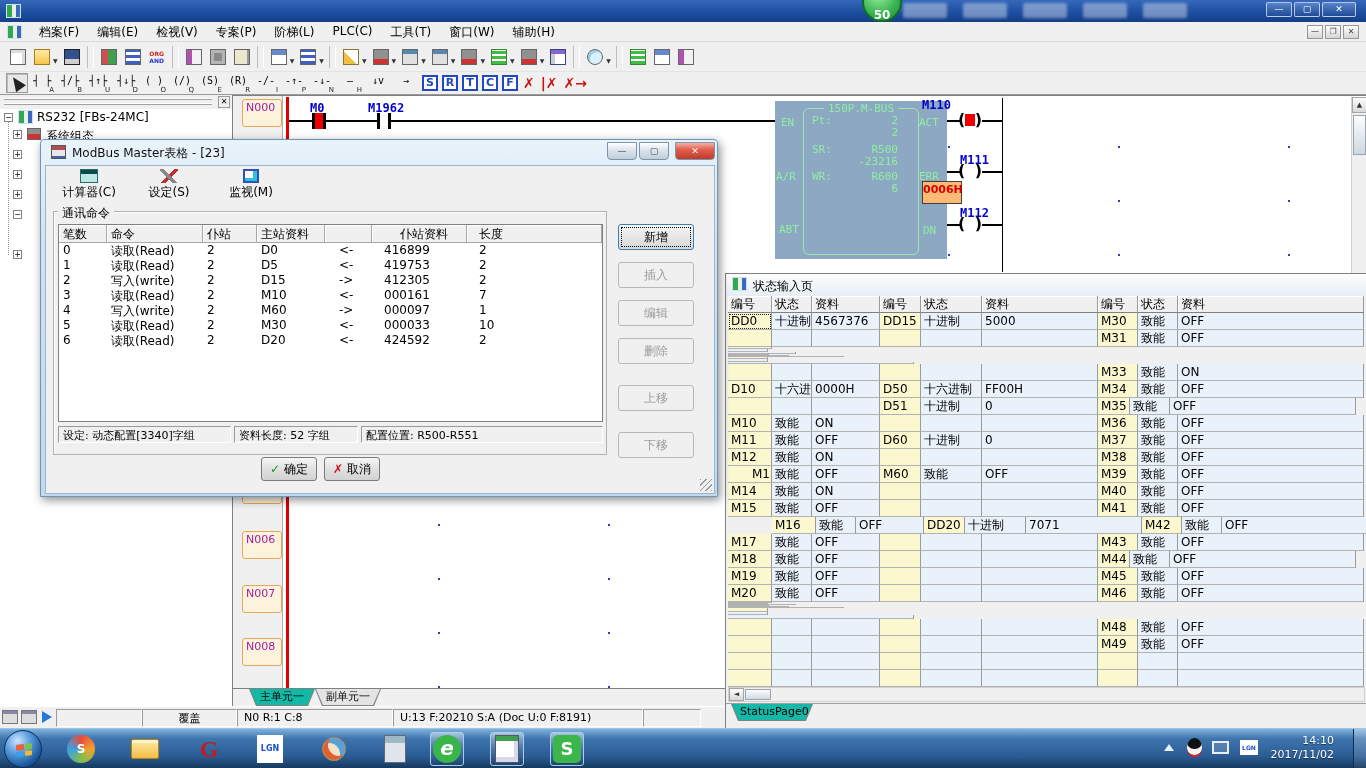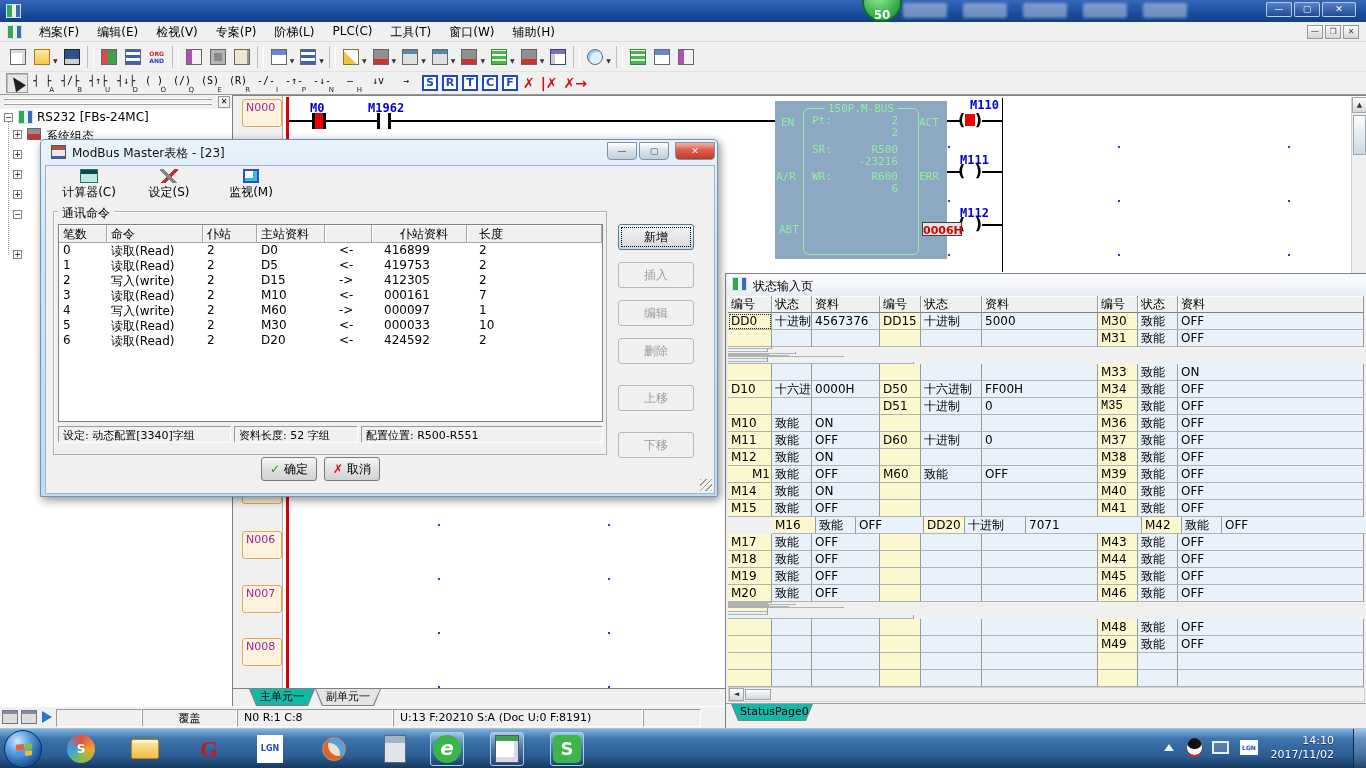--- a/index.html
+++ b/index.html
@@ -104,23 +104,23 @@
     font-family:"DejaVu Sans Mono",monospace; }
   .coil { position:absolute; width:24px; height:18px; font-size:16px; font-weight:bold; line-height:16px; }
   .coil .pl { position:absolute; left:0; top:0; } .coil .pr { position:absolute; right:0; top:0; }
   .coil .cfill { position:absolute; left:7px; top:2px; width:10px; height:12px; background:#ee0000; }
   #fblock { position:absolute; left:542px; top:5px; width:172px; height:158px; background:#8ca8c2; }
   #fblock-frame { position:absolute; left:28px; top:7px; width:116px; height:147px;
     border:1px solid #9fe8a8; border-radius:6px; }
   .fb-txt { position:absolute; color:#90eea0; font-size:11px; font-family:"DejaVu Sans Mono",monospace; white-space:nowrap; }
   #fb-title { left:50%; transform:translateX(-50%); top:1px; background:#8ca8c2; padding:0 4px; }
   .fb-val { text-align:right; width:65px; }
-  #tooltip { position:absolute; left:689px; top:85px; width:40px; height:14px; background:#e5e5e5;
+  #tooltip { position:absolute; left:689px; top:85px; width:40px; height:23px; background:#fdba74;
     border:1px solid #404040; color:#dd0000; font-weight:bold; font-size:11px;
-    text-align:center; line-height:15px; z-index:6;margin-top:41px; }
+    text-align:center; line-height:15px; z-index:6; }
   #ladder-vsb { position:absolute; right:0; top:1px; width:15px; height:177px; background:#f0f0f0;
     border-left:1px solid #d0d0d0; }
   .sb-btn { position:absolute; left:0; width:15px; height:16px; background:linear-gradient(#fdfdfd,#d8d8d8);
     border:1px solid #a5a5a5; font-size:7px; text-align:center; line-height:14px; color:#333; }
   .sb-thumb { position:absolute; background:linear-gradient(#fdfdfd,#cfd8e0); border:1px solid #9aa5b0; }
   #ladder-tabs { position:absolute; left:0; bottom:0; width:492px; height:18px; background:#f0f0f0;
     border-top:1px solid #808080; }
   .btab-outer { position:absolute; top:0; height:17px; background:#808080;
     clip-path:polygon(0 0,100% 0,calc(100% - 7px) 100%,7px 100%); }
   .btab-inner { position:absolute; left:1px; top:0; right:1px; bottom:1px; background:#14b8a6;
@@ -510,21 +510,21 @@
     <div id="tooltip">0006H</div>
 
     <div class="hwire" style="left:714px;top:24px;width:13px"></div>
     <div class="hwire" style="left:749px;top:24px;width:21px"></div>
     <div class="hwire" style="left:714px;top:75px;width:13px"></div>
     <div class="hwire" style="left:749px;top:75px;width:21px"></div>
     <div class="hwire" style="left:714px;top:128px;width:13px"></div>
     <div class="hwire" style="left:749px;top:128px;width:21px"></div>
     <div class="vwire" style="left:769px;top:2px;height:174px"></div>
 
-    <span class="lad-label" style="left:737px;top:2px">M110</span>
+    <span class="lad-label" style="left:689px;top:2px">M110</span>
     <div class="coil" style="left:725px;top:16px">
       <span class="pl">(</span>
       <div class="cfill"></div>
       <span class="pr">)</span>
     </div>
     <span class="lad-label" style="left:727px;top:57px">M111</span>
     <div class="coil" style="left:725px;top:67px">
       <span class="pl">(</span>
       <span class="pr">)</span>
     </div>
@@ -746,21 +746,21 @@
           <div class="spc datc" style="width: 40px;">致能</div>
           <div class="spc datc" style="width: 186px;">OFF</div>
         </div>
         <div class="sp-row" style="top: 124px;">
           <div class="spc idc" style="width: 44px;"></div>
           <div class="spc datc" style="width: 40px;"></div>
           <div class="spc datc" style="width: 68px;"></div>
           <div class="spc idc" style="width: 41px;">D51</div>
           <div class="spc datc" style="width: 61px;">十进制</div>
           <div class="spc datc" style="width: 116px;">0</div>
-          <div class="spc idc" style="width: 40px; font-family: Liberation Mono, monospace;">M35</div>
+          <div class="spc idc" style="width: 32px;">M35</div>
           <div class="spc datc" style="width: 40px;">致能</div>
           <div class="spc datc" style="width: 186px;">OFF</div>
         </div>
         <div class="sp-row" style="top: 141px;">
           <div class="spc idc" style="width: 44px;">M10</div>
           <div class="spc datc" style="width: 40px;">致能</div>
           <div class="spc datc" style="width: 68px;">ON</div>
           <div class="spc idc" style="width: 41px;"></div>
           <div class="spc datc" style="width: 61px;"></div>
           <div class="spc datc" style="width: 116px;"></div>
@@ -845,21 +845,21 @@
           <div class="spc datc" style="width: 40px;">致能</div>
           <div class="spc datc" style="width: 186px;">OFF</div>
         </div>
         <div class="sp-row" style="top: 277px;">
           <div class="spc idc" style="width: 44px;">M18</div>
           <div class="spc datc" style="width: 40px;">致能</div>
           <div class="spc datc" style="width: 68px;">OFF</div>
           <div class="spc idc" style="width: 41px;"></div>
           <div class="spc datc" style="width: 61px;"></div>
           <div class="spc datc" style="width: 116px;"></div>
-          <div class="spc idc" style="width: 40px;">M44</div>
+          <div class="spc idc" style="width: 32px;">M44</div>
           <div class="spc datc" style="width: 40px;">致能</div>
           <div class="spc datc" style="width: 186px;">OFF</div>
         </div>
         <div class="sp-row" style="top: 294px;">
           <div class="spc idc" style="width: 44px;">M19</div>
           <div class="spc datc" style="width: 40px;">致能</div>
           <div class="spc datc" style="width: 68px;">OFF</div>
           <div class="spc idc" style="width: 41px;"></div>
           <div class="spc datc" style="width: 61px;"></div>
           <div class="spc datc" style="width: 116px;"></div>

